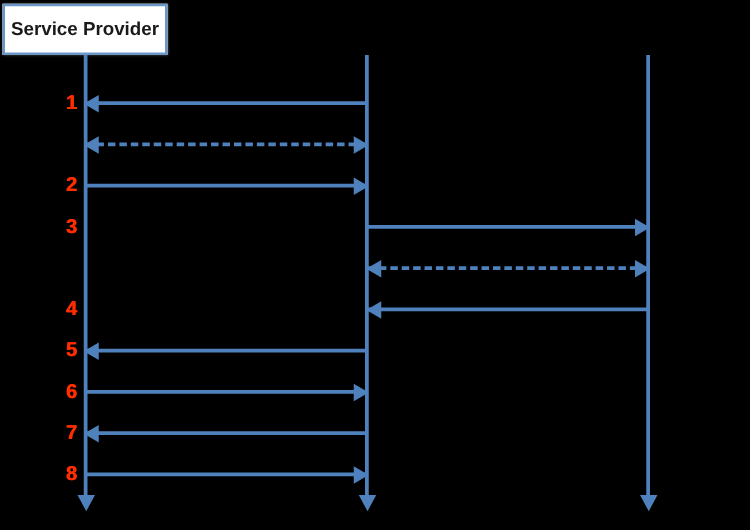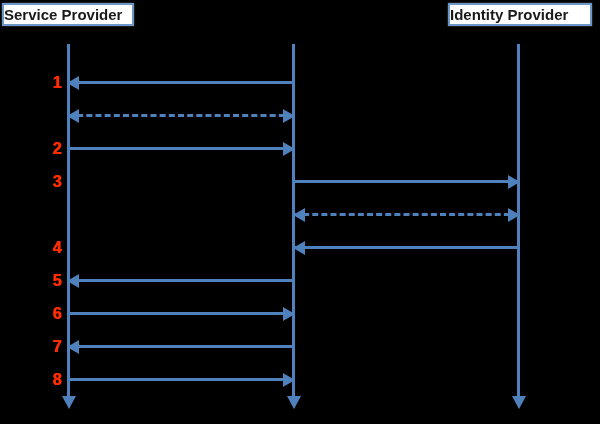--- a/index.html
+++ b/index.html
@@ -13,25 +13,25 @@
   html,body{margin:0;padding:0;background:#000;}
   .stage{
     position:relative;
     width:600px;height:424px;
     background:var(--bg);
     overflow:hidden;
     font-family:"Liberation Sans", sans-serif;
   }
   .actor{
     position:absolute;
-    top:3px;height:23px;
+    top:3px;height:41px;
     background:var(--box-fill);
     border:2px solid var(--box-border);
     box-sizing:border-box;
-    display:flex;align-items:center;justify-content:flex-start;
+    display:flex;align-items:center;justify-content:center;
     box-shadow:0 0 2px rgba(255,255,255,0.35);
   }
   .actor-sp{left:2px;width:132px;}
   .actor-ua{left:226px;width:135px;}
   .actor-idp{left:448px;width:144px;}
   .actor-label{
     font-weight:700;
     font-size:15px;
     color:var(--box-text);
     white-space:nowrap;
@@ -85,23 +85,20 @@
     letter-spacing:0.5px;
     text-shadow:0.6px 0 var(--step);
   }
 </style>
 </head>
 <body>
 
 <div class="stage">
   <div class="actor actor-sp">
     <span class="actor-label">Service Provider</span>
-  </div>
-  <div class="actor actor-idp">
-    <span class="actor-label">Identity Provider</span>
   </div>
   <div id="layer">
   <div class="lifeline" style="left: 66.5px;">
     <div class="lifeline-rule"></div>
     <div class="head head-down"></div>
   </div>
 
   <div class="lifeline" style="left: 292px;">
     <div class="lifeline-rule"></div>
     <div class="head head-down"></div>

